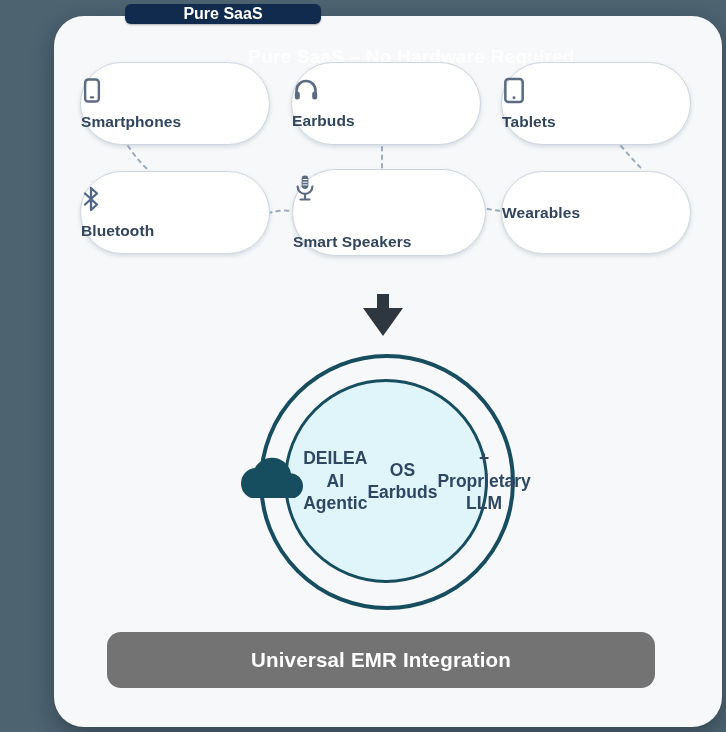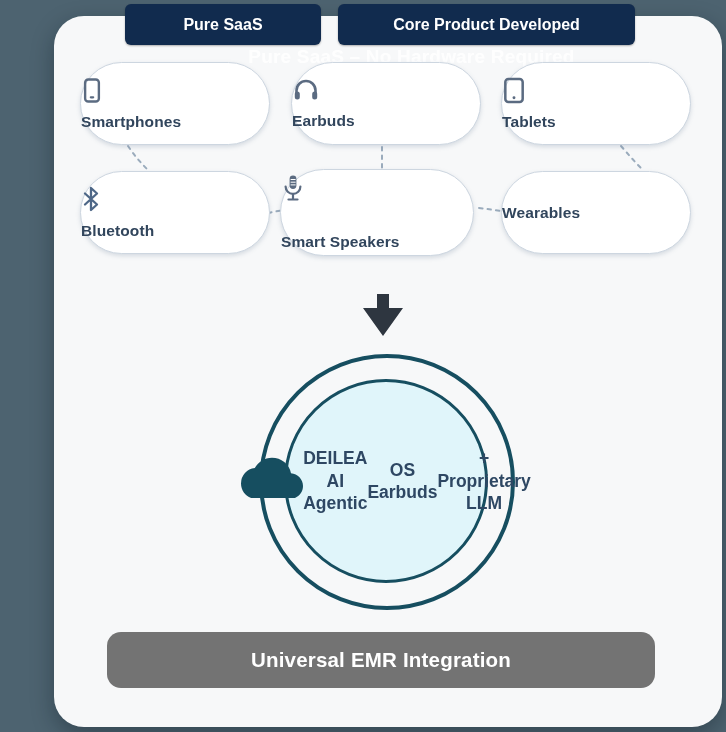--- a/index.html
+++ b/index.html
@@ -1,33 +1,33 @@
 <!DOCTYPE html>
 <html><head>
 <meta charset="utf-8">
 <style>
   html,body{margin:0;padding:0;background:#4d6370;font-family:"Liberation Sans",sans-serif;}
   #stage{position:relative;width:726px;height:732px;background:#4d6370;overflow:hidden;}
   .card{position:absolute;left:54px;top:16px;width:668px;height:711px;background:#f7f8f9;
         border-radius:30px;box-shadow:0 8px 22px rgba(10,20,30,.35);}
-  .badge{position:absolute;height:41px;background:#112b4e;border-radius:6px;color:#fff;
+  .badge{position:absolute;height:20px;background:#112b4e;border-radius:6px;color:#fff;
          font-weight:bold;font-size:16px;display:flex;align-items:center;justify-content:center;
          box-shadow:0 1px 2px rgba(0,0,0,.3);z-index:6;}
   .badge.b1{left:125px;top:4px;width:196px;}
   .badge.b2{left:338px;top:4px;width:297px;}
   .ghost-title{position:absolute;left:54px;top:46px;width:715px;text-align:center;
          color:#ffffff;font-weight:bold;font-size:19px;z-index:2;opacity:.95;letter-spacing:.2px;}
   .pill{position:absolute;background:#ffffff;border:1.6px solid #cdd6e0;border-radius:44px;
         display:flex;flex-direction:column;align-items:flex-start;justify-content:center;gap:5px;
         box-shadow:0 2px 4px rgba(110,130,155,.25);z-index:4;}
   .pill .lbl{font-weight:bold;font-size:15.5px;color:#31455c;letter-spacing:.1px;}
   .r1{top:62px;height:81px;width:188px;}
   .r2{top:171px;height:81px;width:188px;}
   .px1{left:80px;} .px2{left:291px;} .px3{left:501px;}
-  .pill.speakers{left:280px;top:169px;width:192px;height:85px;gap:25px;}
+  .pill.speakers{left:292px;top:169px;width:192px;height:85px;gap:25px;}
   .connectors{position:absolute;left:0;top:0;width:726px;height:732px;z-index:3;pointer-events:none;}
   .arrow{position:absolute;left:353px;top:292px;z-index:3;}
   .ring-outer{position:absolute;left:259px;top:354px;width:248px;height:248px;border-radius:50%;
         border:4.5px solid #164e60;background:transparent;z-index:3;}
   .circle-inner{position:absolute;left:284px;top:379px;width:198px;height:198px;border-radius:50%;
         background:#e0f5fa;border:3.5px solid #164e60;z-index:4;
         display:flex;flex-direction:row;align-items:center;justify-content:center;}
   .circle-inner .cloud{margin-top:8px;margin-bottom:12px;}
   .plat-line{font-weight:bold;font-size:17.5px;line-height:22.5px;color:#2e4763;text-align:center;}
   .emr-bar{position:absolute;left:107px;top:632px;width:548px;height:56px;background:#737373;
@@ -36,23 +36,20 @@
 </style>
 </head>
 <body>
 
 <div id="stage">
 
   <div class="card"></div>
 
   <div class="badge b1">
     <span>Pure SaaS</span>
-  </div>
-  <div class="badge b2">
-    <span>Core Product Developed</span>
   </div>
 
   <div class="ghost-title">Pure SaaS – No Hardware Required</div>
 
   <div class="pill r1 px1">
     <span>
       <svg width="22" height="27" viewBox="0 0 24 28">
         <rect x="4.5" y="2" width="15" height="24" rx="3.4" fill="none" stroke="#5b6b81" stroke-width="2.6"></rect>
         <rect x="9.5" y="20.2" width="5" height="2.4" rx="1.2" fill="#5b6b81"></rect>
       </svg>

